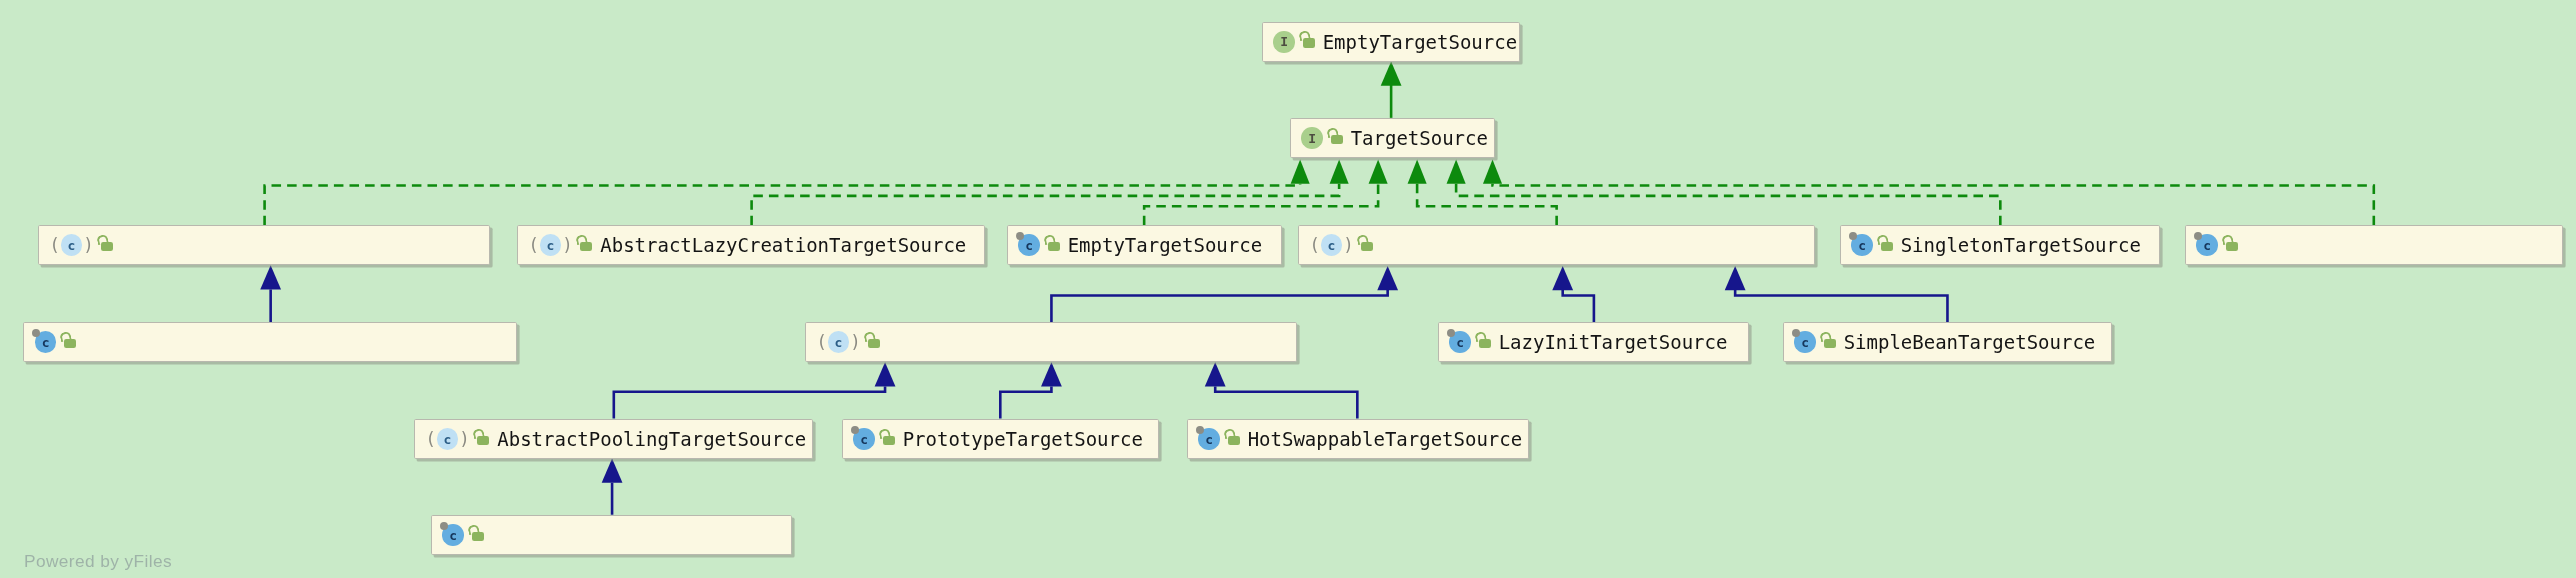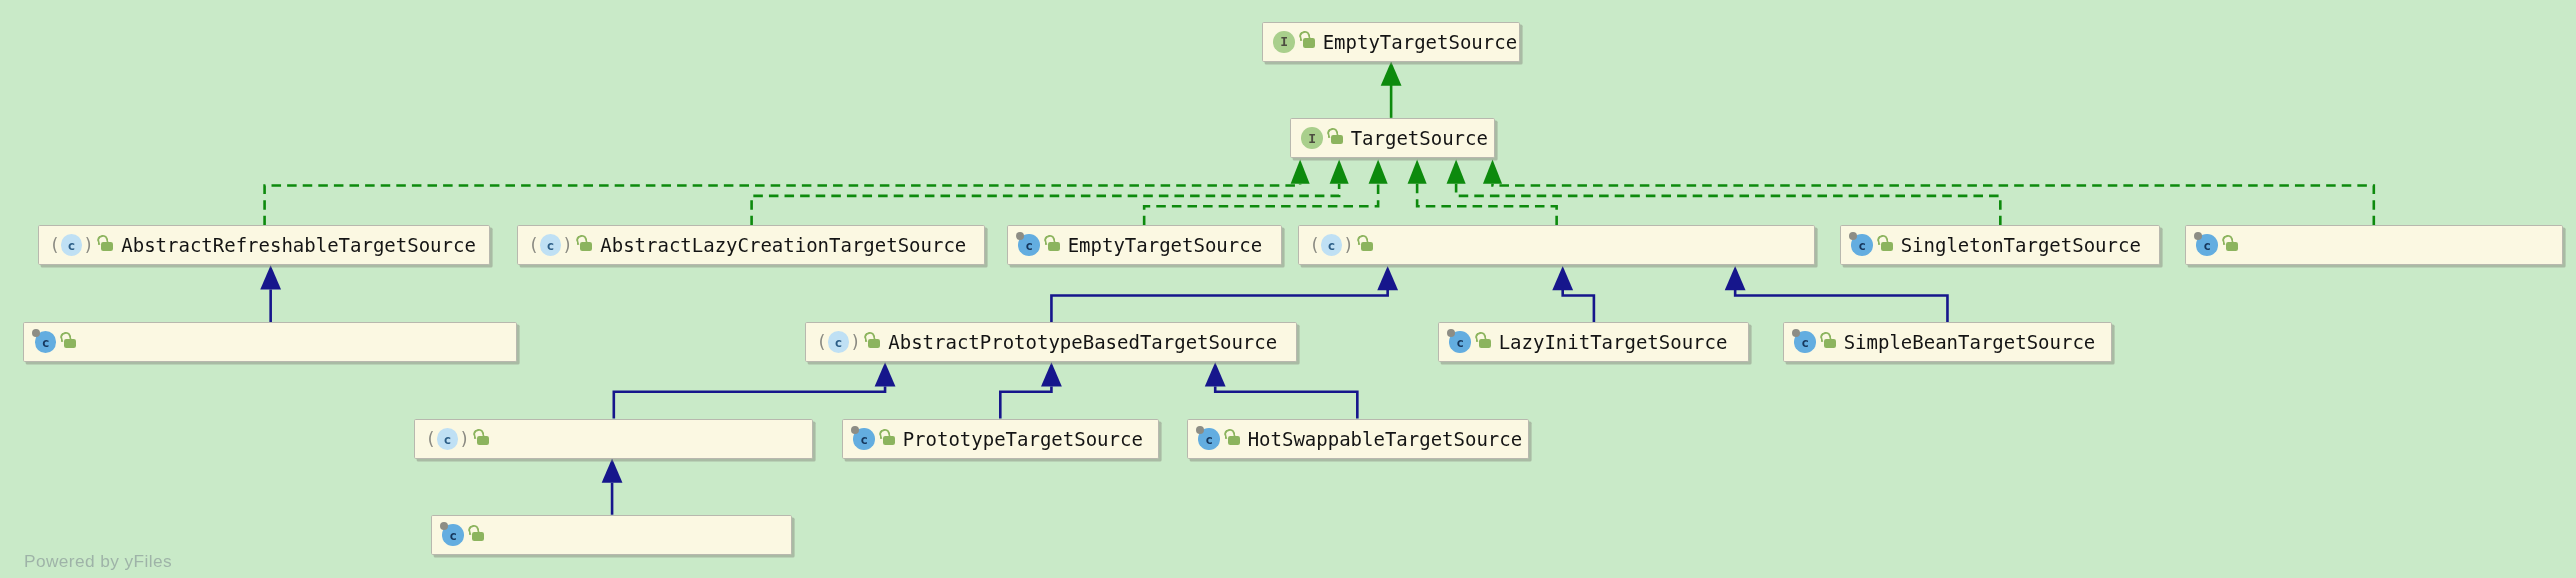--- a/index.html
+++ b/index.html
@@ -122,21 +122,20 @@
         <span class="lock"></span>
       </span>
     <span>TargetSource</span>
   </div>
 
   <div class="node abs" id="n-arts">
     <span class="icongrp">
         <span class="icwrap">(<span class="circ">c</span>)</span>
         <span class="lock"></span>
       </span>
-    <span>AbstractRefreshableTargetSource</span>
   </div>
   <div class="node abs" id="n-alcts">
     <span class="icongrp">
         <span class="icwrap">(<span class="circ">c</span>)</span>
         <span class="lock"></span>
       </span>
     <span>AbstractLazyCreationTargetSource</span>
   </div>
   <div class="node cls" id="n-ets">
     <span class="icongrp">
@@ -177,21 +176,20 @@
           <span class="circ">c</span>
         </span>
         <span class="lock"></span>
       </span>
   </div>
   <div class="node abs" id="n-apbts">
     <span class="icongrp">
         <span class="icwrap">(<span class="circ">c</span>)</span>
         <span class="lock"></span>
       </span>
-    <span>AbstractPrototypeBasedTargetSource</span>
   </div>
   <div class="node cls" id="n-lits">
     <span class="icongrp">
         <span class="icwrap">
           <span class="circ">c</span>
         </span>
         <span class="lock"></span>
       </span>
     <span>LazyInitTargetSource</span>
   </div>
@@ -203,20 +201,21 @@
         <span class="lock"></span>
       </span>
     <span>SimpleBeanTargetSource</span>
   </div>
 
   <div class="node abs" id="n-apts">
     <span class="icongrp">
         <span class="icwrap">(<span class="circ">c</span>)</span>
         <span class="lock"></span>
       </span>
+    <span>AbstractPoolingTargetSource</span>
   </div>
   <div class="node cls" id="n-pts">
     <span class="icongrp">
         <span class="icwrap">
           <span class="circ">c</span>
         </span>
         <span class="lock"></span>
       </span>
     <span>PrototypeTargetSource</span>
   </div>

